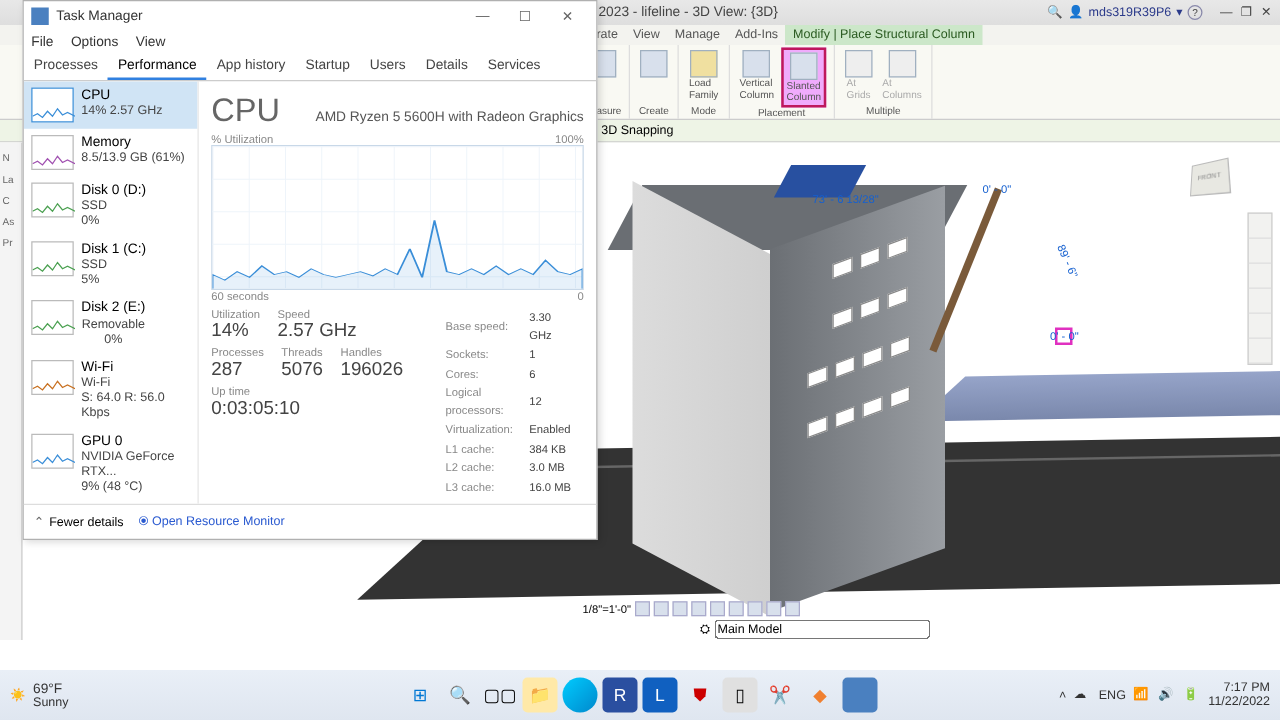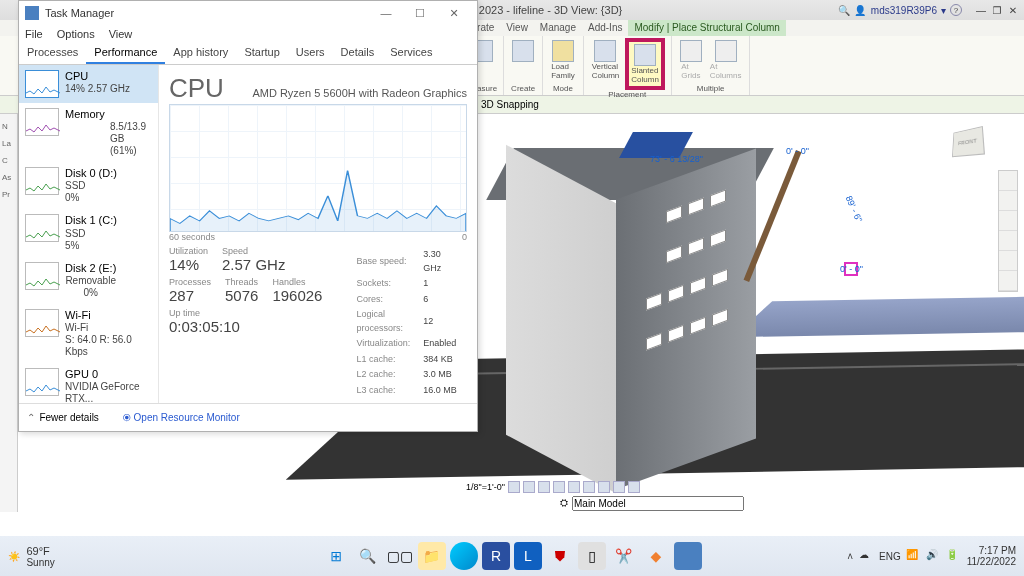--- a/index.html
+++ b/index.html
@@ -15,21 +15,21 @@
 .revit-ctrl span { width:14px; height:14px; display:flex;align-items:center;justify-content:center; cursor:pointer;}
 .revit-ribbon-tabs { height: 16px; background:#f3f3ef; display:flex; font-size:10px; padding-left:460px;}
 .revit-ribbon-tabs .tab { padding:2px 6px; color:#555;}
 .revit-ribbon-tabs .tab.active { background:#cce7c9; color:#2a5a20;}
 .revit-ribbon { height: 60px; background:#f9f9f3; display:flex; border-bottom:1px solid #ccc; padding-left:460px;}
 .rib-group { border-right:1px solid #ddd; padding:2px 6px; display:flex; flex-direction:column; align-items:center; justify-content:space-between;}
 .rib-group .btns { display:flex; gap:4px; }
 .rib-btn { display:flex; flex-direction:column; align-items:center; font-size:8px; color:#555; padding:2px; cursor:pointer;}
 .rib-btn.dis { color:#aaa;}
 .rib-btn .ico { width:22px; height:22px; background:#d8e0ec; border:1px solid #a0b0c0; }
-.rib-btn.sel { background:#fef9c3; border:4px solid #be185d;}
+.rib-btn.sel { background:#f0abfc; border:2px solid #be185d;}
 .rib-label { font-size:8px; color:#555;}
 .revit-opts { height: 18px; background:#eef4e6; border-bottom:1px solid #ccc; padding-left:460px; font-size:10px; display:flex; align-items:center; }
 .revit-opts input[type=checkbox]{margin:0 4px;}
 .revit-view { position:absolute; top:114px; left:0; right:0; bottom:24px; background:#fff; overflow:hidden; }
 .left-strip { position:absolute; left:0; top:0; width:18px; height:100%; background:#f4f4f4; border-right:1px solid #ccc;}
 .left-strip .mini{font-size:8px;color:#666;padding:8px 2px 0 2px;}
 .building-scene { position:absolute; left:460px; top:0; right:0; bottom:0; }
 .viewcube { position:absolute; top:8px; right:34px; width:46px; height:40px; }
 .viewcube .cube { width:34px;height:28px;background:#e8e8e2;border:1px solid #bbb;transform:perspective(80px) rotateX(20deg) rotateY(-25deg);margin:6px auto;display:flex;align-items:center;justify-content:center;font-size:6px;color:#888;}
 .navbar { position:absolute; top:56px; right:6px; width:20px; background:#f2f2f0; border:1px solid #ccc; }
@@ -82,21 +82,21 @@
 .cpu-chart .grid{position:absolute;inset:0;background-image:linear-gradient(to right,#eef4fa 1px,transparent 1px),linear-gradient(to bottom,#eef4fa 1px,transparent 1px);background-size:29px 26px;}
 .cpu-chart svg{position:absolute;inset:0;width:100%;height:100%;}
 .chart-bottom{display:flex;justify-content:space-between;font-size:9px;color:#888;align-items:center;}
 .cpu-stats{display:flex;margin-top:4px;font-size:10px;color:#666;gap:14px;}
 .stat-col .lbl{font-size:9px;color:#888;}
 .stat-col .val{font-size:15px;color:#444;margin-bottom:4px;}
 .meta-col{margin-left:18px;font-size:9px;color:#888;line-height:1.5;}
 .meta-col table td{padding:0 8px 0 0;}
 .meta-col table td:last-child{color:#444;}
 .tm-footer{height:28px;border-top:1px solid #ddd;display:flex;align-items:center;font-size:10px;padding:0 8px;gap:12px;}
-.tm-footer a{color:#2a5ad0;cursor:pointer;margin-left:12px;}
+.tm-footer a{color:#2a5ad0;cursor:pointer;}
 .tm-footer .caret{color:#666;margin-right:4px;}
 
 
 .taskbar{position:absolute;left:0;right:0;bottom:0;height:40px;background:linear-gradient(to top,#dfe6f0,#e9eff7);display:flex;align-items:center;}
 .tb-left{display:flex;align-items:center;gap:6px;padding-left:8px;font-size:10px;color:#333;}
 .tb-weather .t{font-size:11px;}
 .tb-center{position:absolute;left:50%;transform:translateX(-50%);display:flex;gap:4px;}
 .tb-ico{width:28px;height:28px;border-radius:4px;display:flex;align-items:center;justify-content:center;font-size:14px;}
 .tb-right{margin-left:auto;display:flex;align-items:center;gap:6px;padding-right:8px;font-size:10px;color:#333;}
 .tb-right .time{text-align:right;line-height:1.1;}
@@ -308,21 +308,21 @@
           </div>
         </div>
         <div class="side-item">
           <div class="thumb">
             <svg class="spark" viewBox="0 0 34 16">
               <polyline fill="none" stroke="#a050b0" stroke-width="1" points="0,14 4,12 8,15 12,10 16,14 20,8 24,13 28,11 34,14"></polyline>
             </svg>
           </div>
           <div class="info">
             <div class="name">Memory</div>
-            <div style="white-space:pre-line;margin-left:45px;">8.5/13.9 GB (61%)</div>
+            <div style="white-space:pre-line;">8.5/13.9 GB (61%)</div>
           </div>
         </div>
         <div class="side-item">
           <div class="thumb">
             <svg class="spark" viewBox="0 0 34 16">
               <polyline fill="none" stroke="#4aa050" stroke-width="1" points="0,14 4,12 8,15 12,10 16,14 20,8 24,13 28,11 34,14"></polyline>
             </svg>
           </div>
           <div class="info">
             <div class="name">Disk 0 (D:)</div>
@@ -388,20 +388,24 @@
             <div class="name">GPU 1</div>
             <div style="white-space:pre-line;">AMD Radeon(TM) Gr...
 6% (51 °C)</div>
           </div>
         </div>
       </div>
     <div class="tm-main">
       <div class="cpu-head">
         <h1>CPU</h1>
         <span>AMD Ryzen 5 5600H with Radeon Graphics</span>
+      </div>
+      <div class="chart-labels">
+        <span>% Utilization</span>
+        <span>100%</span>
       </div>
       <div class="cpu-chart">
         <div class="grid"></div>
         <svg viewBox="0 0 300 260" preserveAspectRatio="none" id="cpu-svg">
             <polyline fill="rgba(58,142,216,.12)" stroke="#3a8ed8" stroke-width="1.5" points="0,260 0,234 10,244.4 20,228.8 30,239.2 40,218.4 50,234 60,228.8 70,239.2 80,223.6 90,234 100,239.2 110,234 120,228.8 130,236.6 140,223.6 150,234 160,187.2 170,239.2 180,135.2 190,228.8 200,234 210,223.6 220,234 230,218.4 240,234 250,223.6 260,234 270,208 280,228.8 290,234 300,223.6 300,260"></polyline>
           </svg>
       </div>
       <div class="chart-bottom">
         <span>60 seconds</span>
         <span>0</span>

